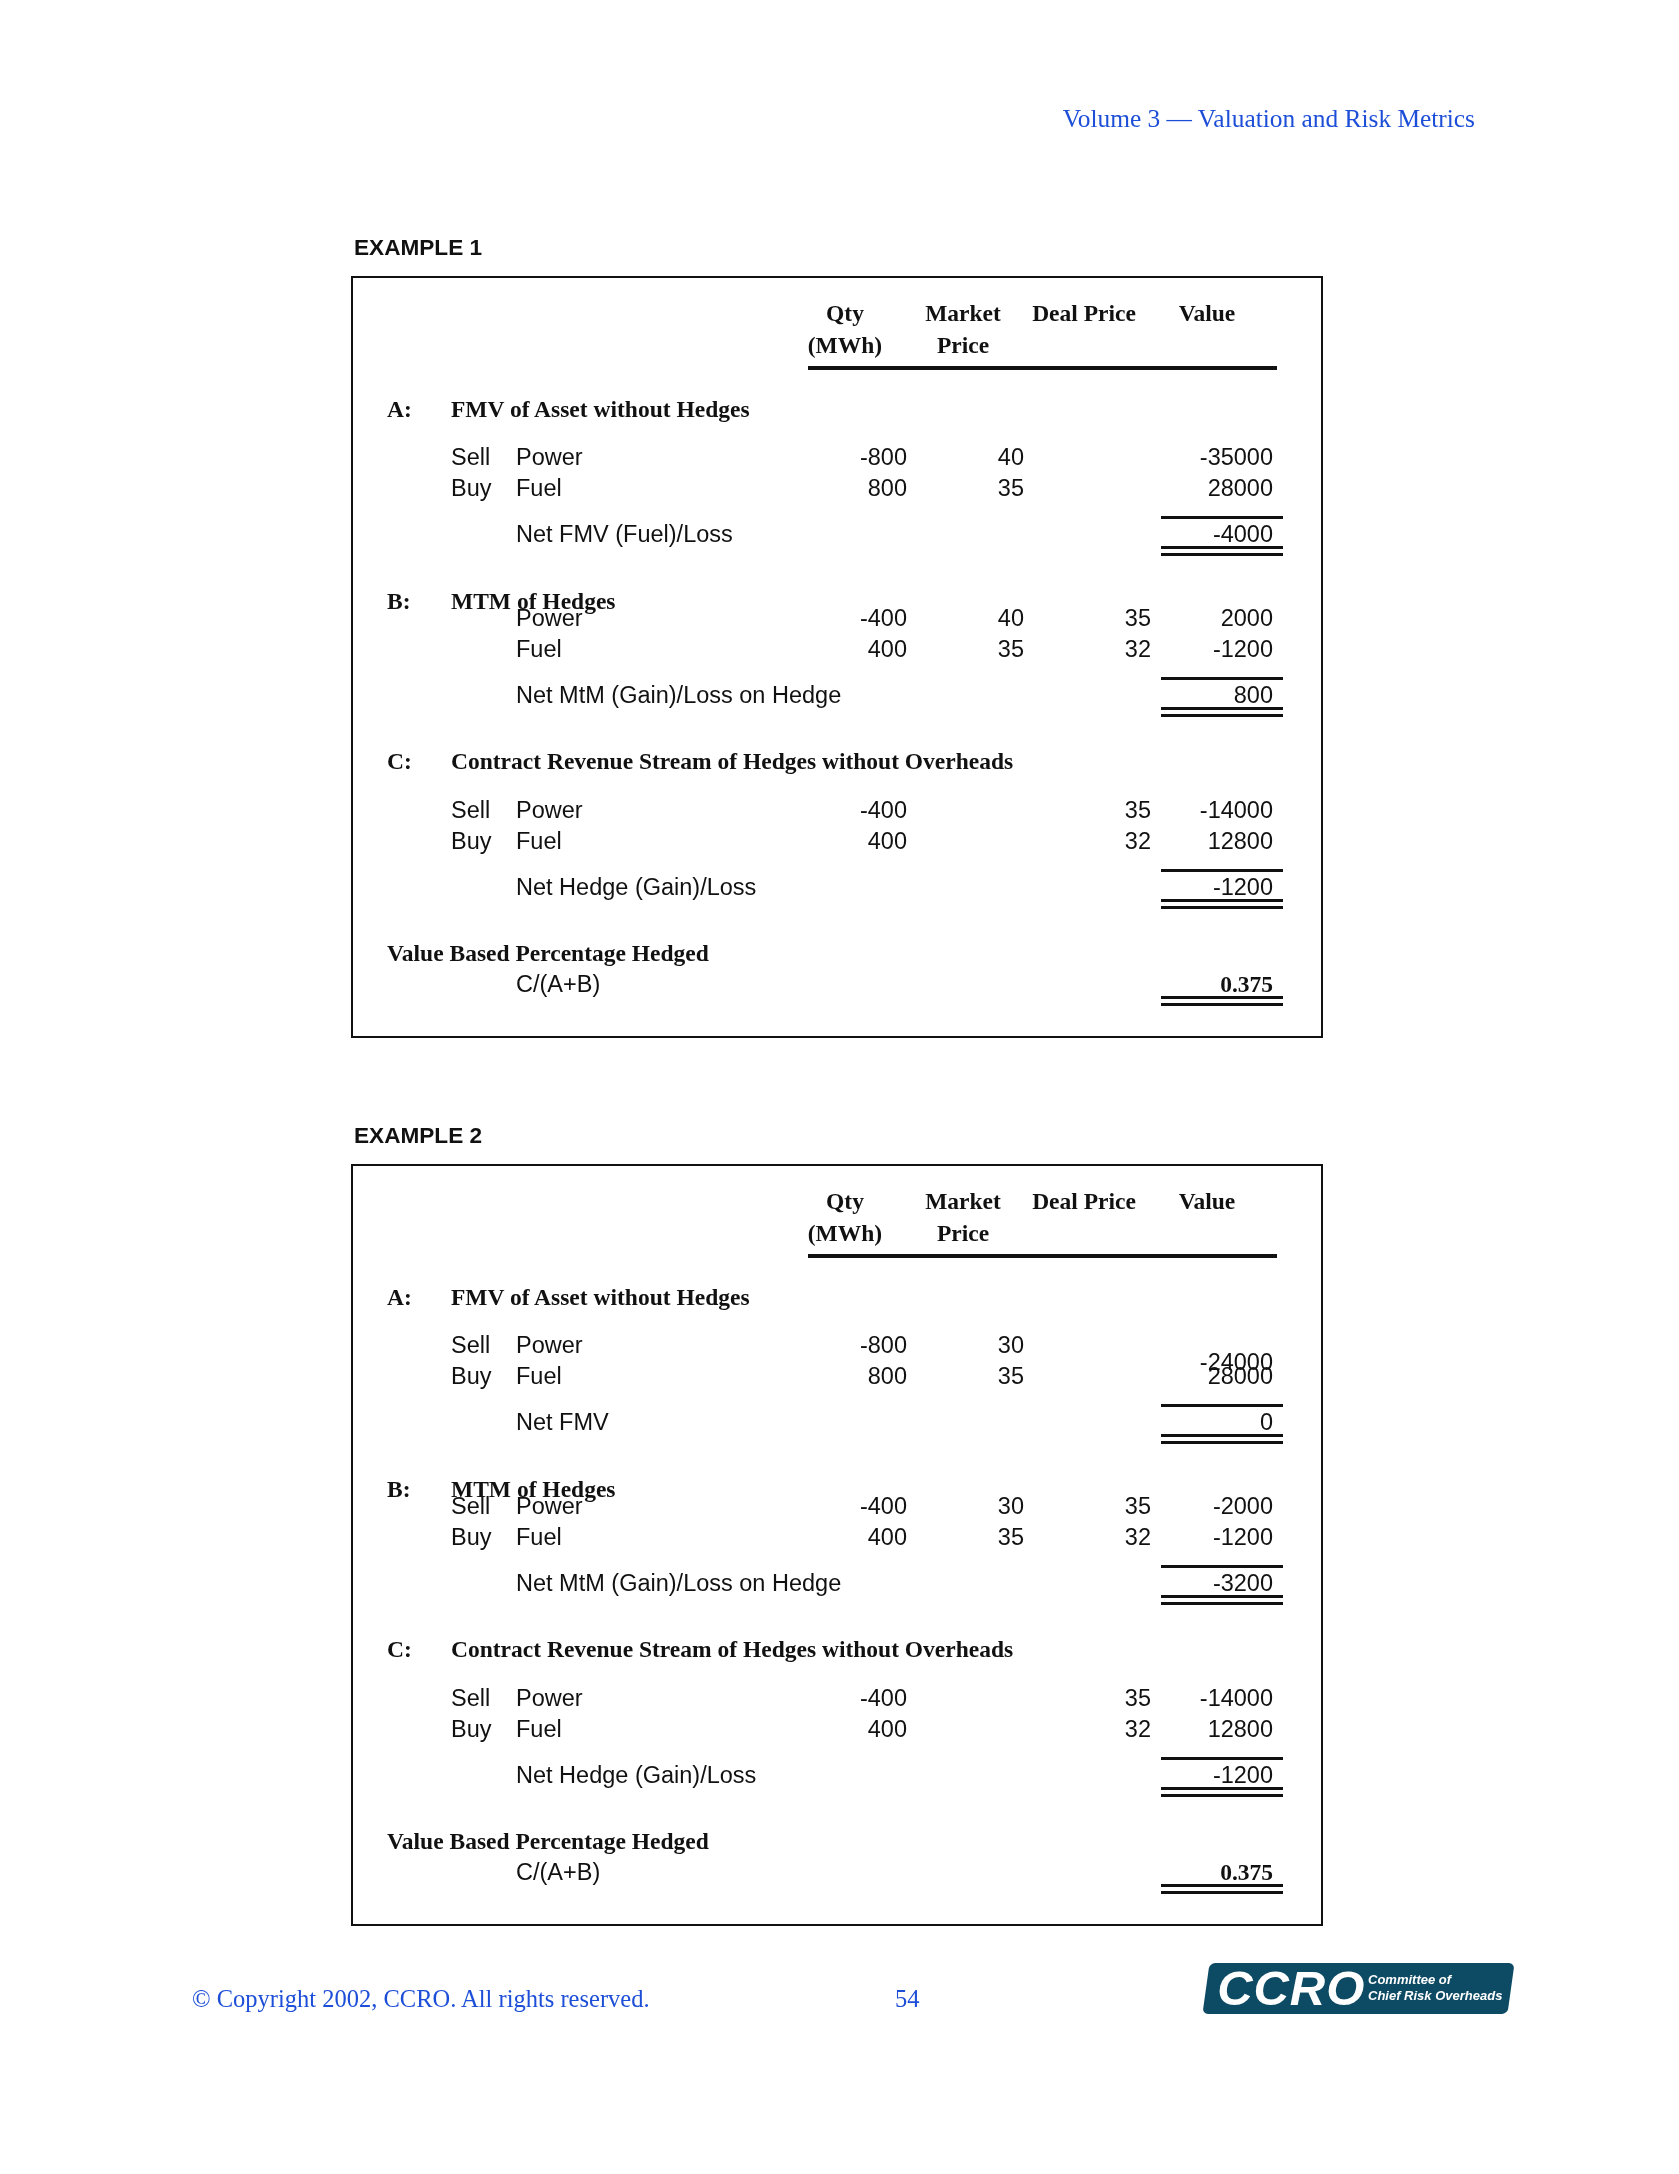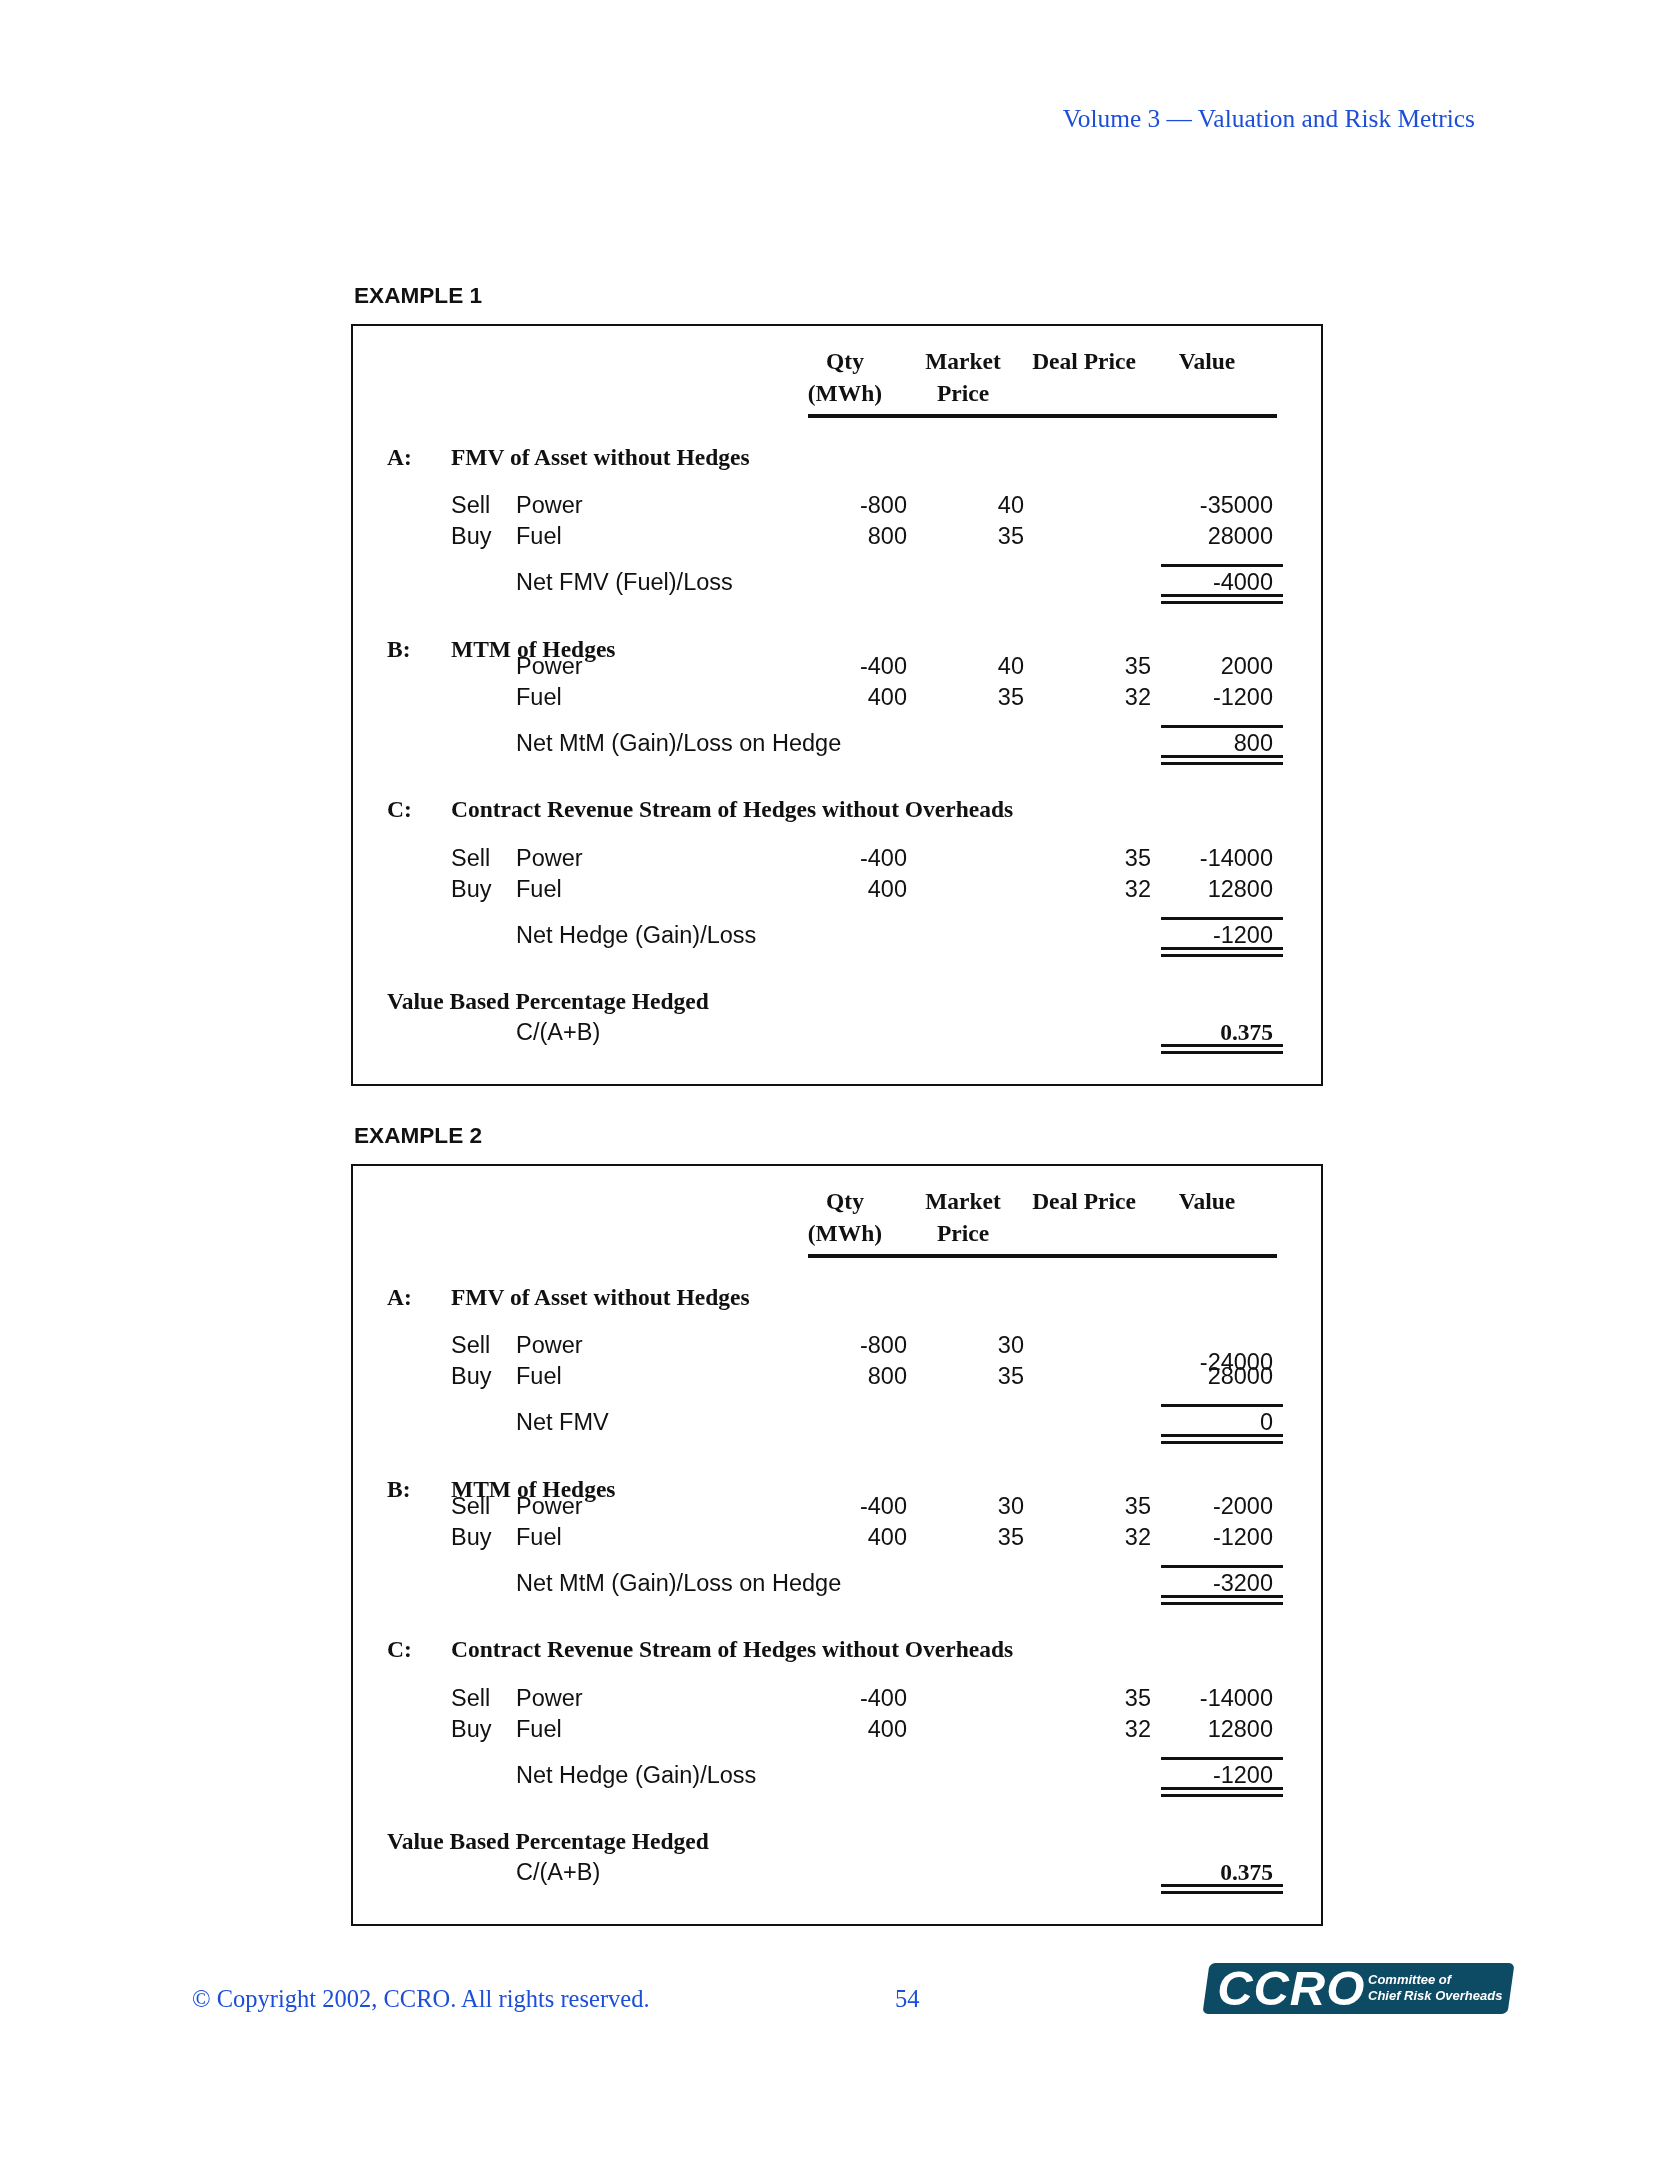--- a/index.html
+++ b/index.html
@@ -22,21 +22,21 @@
   #logo .shape { position: absolute; inset: 0; background: #0d4a63; transform: skewX(-8deg); border-radius: 5.6px; }
   #logo .mark { position: absolute; left: 11.3px; top: 0px; font-family: "Liberation Sans", "DejaVu Sans", sans-serif; font-weight: bold; font-style: italic; font-size: 49px; color: #fff; letter-spacing: 0.9px; line-height: 51px; }
   #logo .tag { position: absolute; left: 162px; top: 8.5px; font-family: "Liberation Sans", "DejaVu Sans", sans-serif; font-style: italic; font-weight: bold; font-size: 13px; color: #fff; line-height: 16px; }
 </style>
 </head>
 <body>
 
 <div id="running-header" class="serif">Volume 3 — Valuation and Risk Metrics</div>
 
 <div id="examples-root">
-    <div class="example" style="top: 0px; margin-top: 48px;">
+    <div class="example" style="top: 0px;">
     <div class="ex-label sans">EXAMPLE 1</div>
     <div class="box"></div>
 
     <div class="t sans b c" style="left:798px; width:94px; top:299px;">Qty</div>
     <div class="t sans b c" style="left:798px; width:94px; top:331px;">(MWh)</div>
     <div class="t sans b c" style="left:911px; width:104px; top:299px;">Market</div>
     <div class="t sans b c" style="left:911px; width:104px; top:331px;">Price</div>
     <div class="t sans b c" style="left:1018px; width:132px; top:299px;">Deal Price</div>
     <div class="t sans b c" style="left:1160px; width:94px; top:299px;">Value</div>
     <div class="hrule" style="top:366px;"></div>

